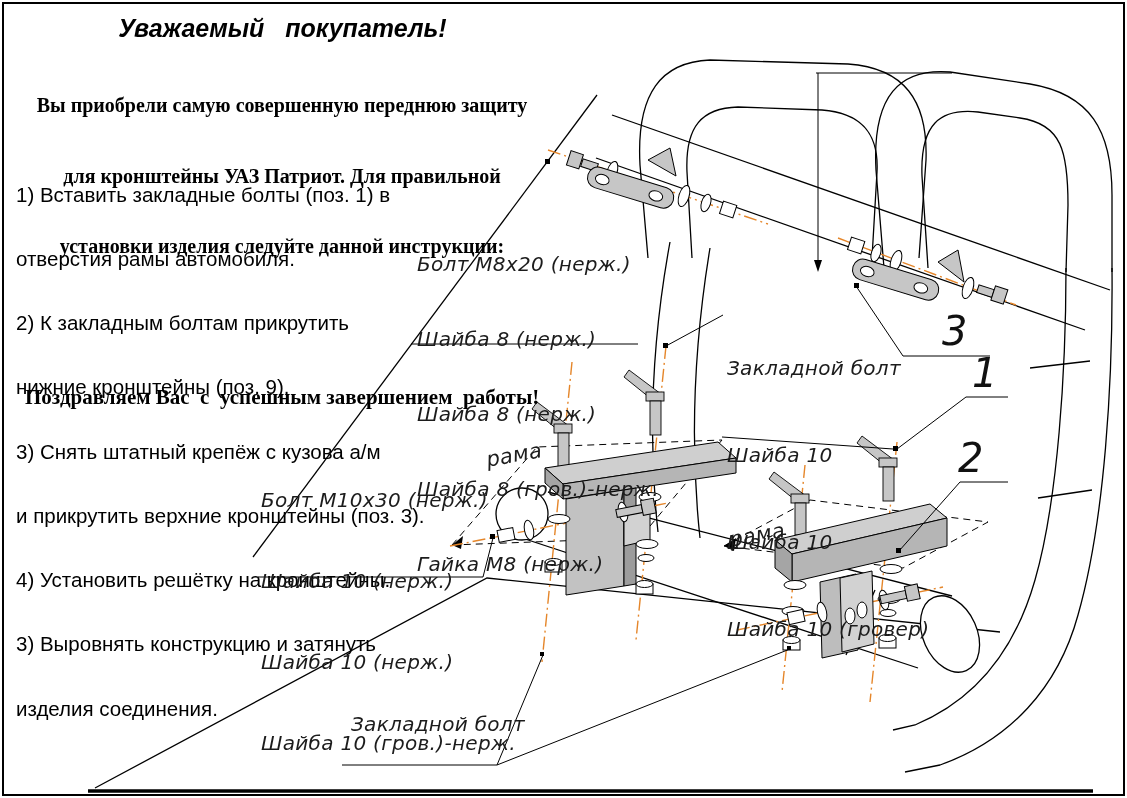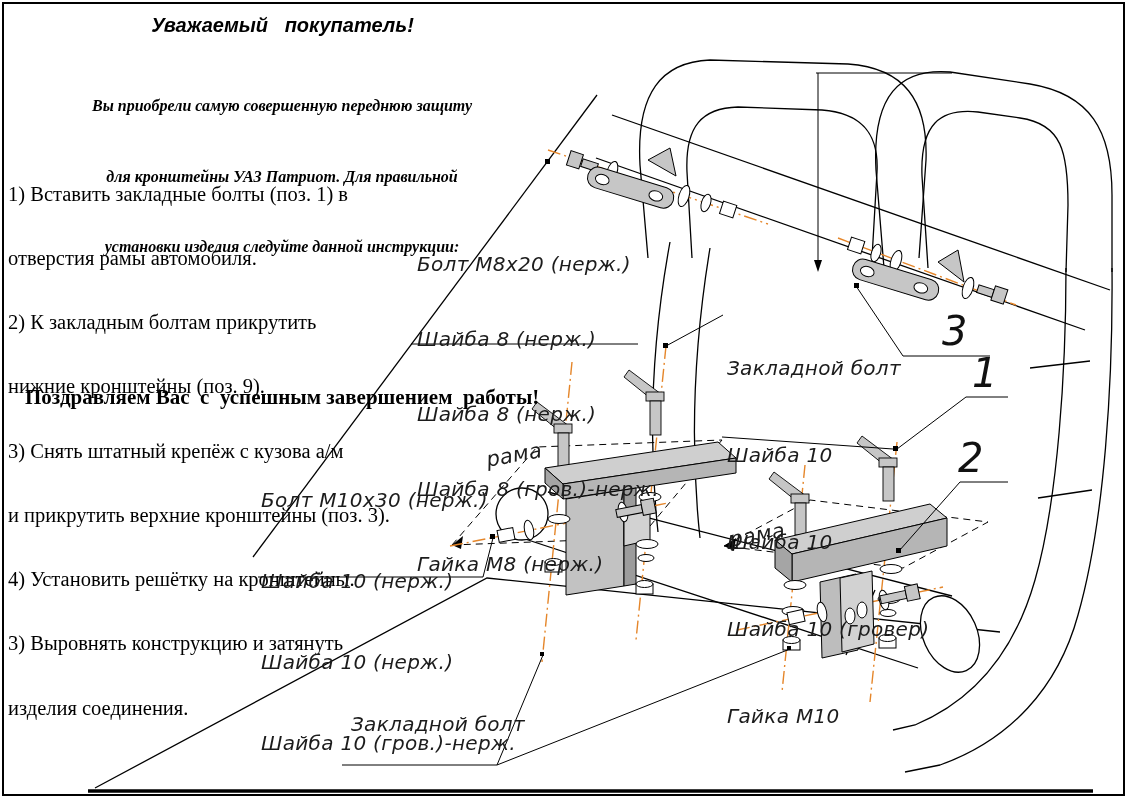--- a/index.html
+++ b/index.html
@@ -2,25 +2,25 @@
 <html><head>
 <meta charset="utf-8">
 <style>
   html,body{margin:0;padding:0;background:#fff;overflow:hidden;}
   .sheet{position:relative;width:1127px;height:798px;background:#ffffff;
          font-family:"Liberation Serif",serif;color:#000;}
   .sheet *{box-sizing:border-box;}
   svg.art{position:absolute;left:0;top:0;}
   .txt{position:absolute;white-space:pre;}
   .title{font-family:"Liberation Sans",sans-serif;font-weight:bold;font-style:italic;
-         font-size:20px;text-align:center;width:545px;left:10px;top:14px;}
-  .intro{font-family:"Liberation Serif",serif;font-weight:bold;font-style:italic;
-         font-size:16px;line-height:23.5px;text-align:center;width:548px;left:8px;top:47px;}
-  .steps{font-family:Liberation Serif, serif;font-size:20.5px;line-height:21.4px;
-         left:8px;top:141px;}
+         font-size:25px;text-align:center;width:545px;left:10px;top:14px;}
+  .intro{font-family:"Liberation Serif",serif;font-weight:bold;
+         font-size:20px;line-height:23.5px;text-align:center;width:548px;left:8px;top:47px;}
+  .steps{font-family:Liberation Sans, sans-serif;font-size:20.5px;line-height:21.4px;
+         left:16px;top:141px;}
   .congrats{font-family:"Liberation Serif",serif;font-weight:bold;font-size:21px;
             left:25px;top:365px;margin-top:20px;}
   .gost{font-family:"DejaVu Sans",sans-serif;font-style:italic;font-weight:400;
         font-size:20px;letter-spacing:0.3px;color:#1c1c1c;}
   .m8list{left:417px;top:202px;line-height:25px;}
   .embedR{left:727px;top:296px;line-height:29px;}
   .m10list{left:261px;top:433px;line-height:27px;}
   .embedB{left:351px;top:649px;line-height:30px;}
   .mounts{left:843px;top:13px;line-height:27px;}
   .rama{font-size:21px;}
@@ -274,21 +274,20 @@
   <div>Шайба 8 (нерж.)</div>
   <div>Шайба 8 (гров.)-нерж.</div>
   <div>Гайка М8 (нерж.)</div>
 </div>
 
 <div class="txt gost embedR">
   <div>Закладной болт</div>
   <div>Шайба 10</div>
   <div>Шайба 10</div>
   <div>Шайба 10 (гровер)</div>
-  <div>Гайка М10</div>
 </div>
 
 <div class="txt gost m10list">
   <div>Болт М10х30 (нерж.)</div>
   <div>Шайба 10 (нерж.)</div>
   <div>Шайба 10 (нерж.)</div>
   <div>Шайба 10 (гров.)-нерж.</div>
   
 </div>
 

